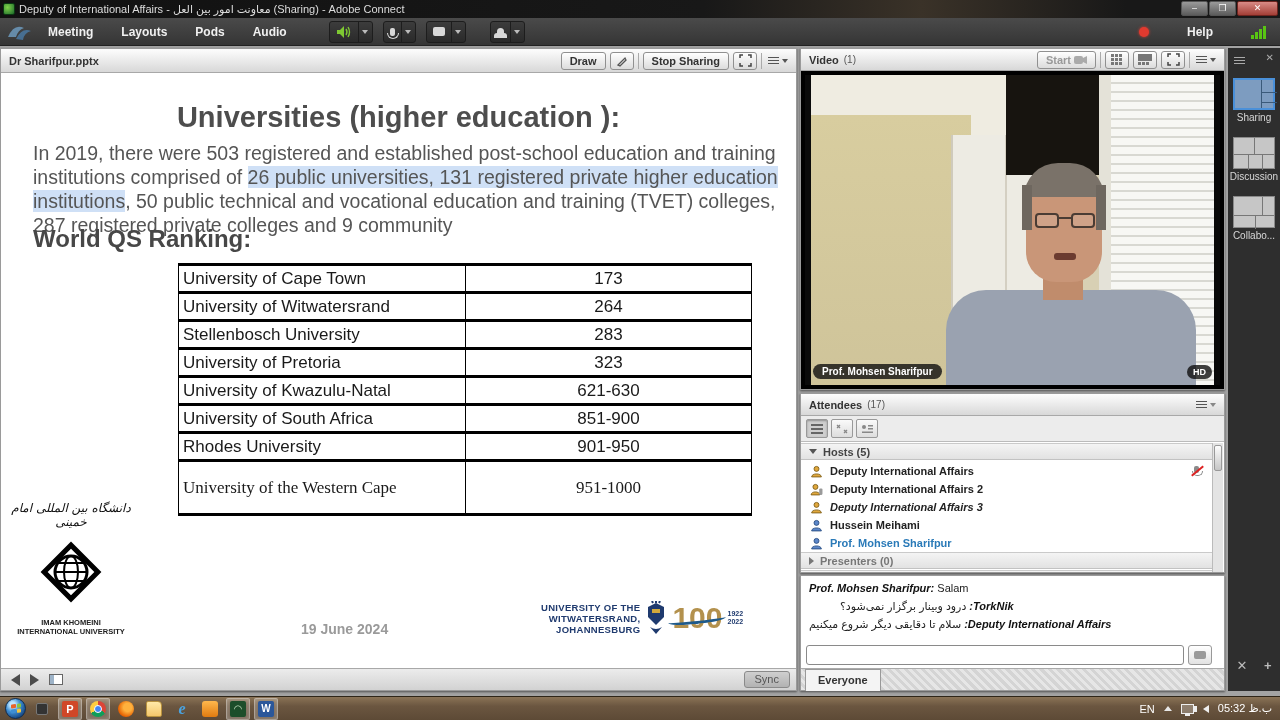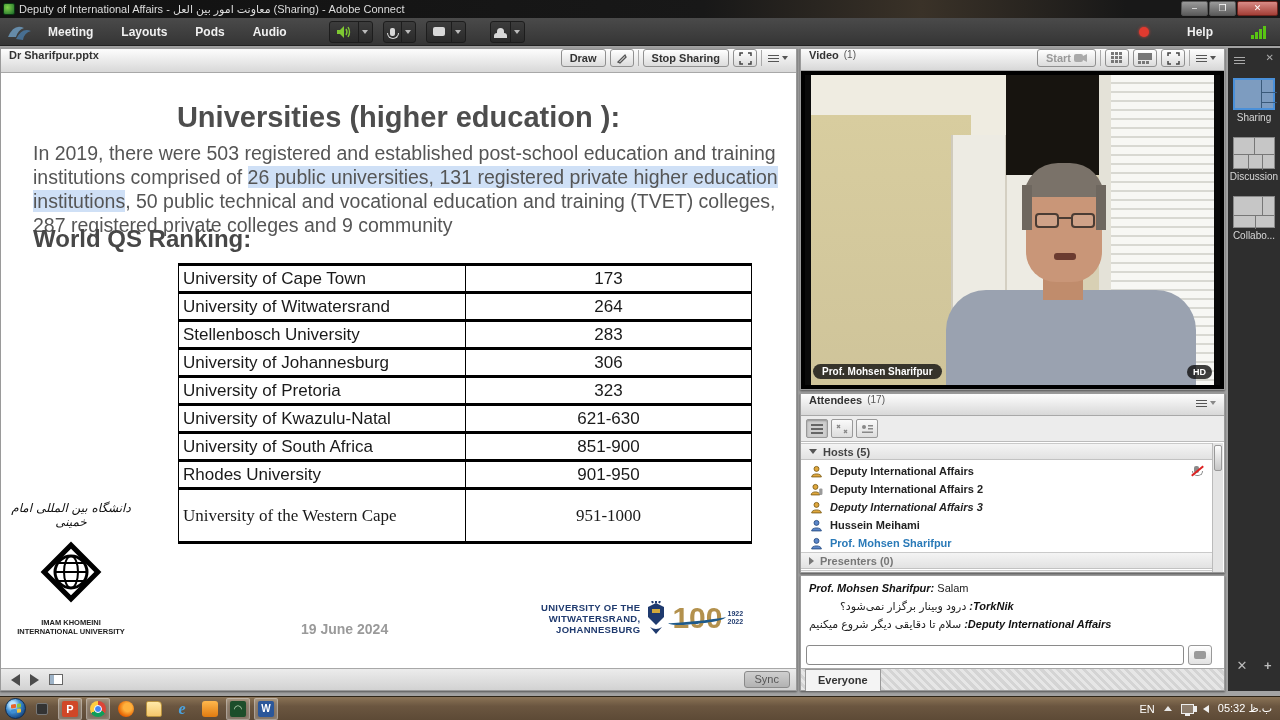--- a/index.html
+++ b/index.html
@@ -31,21 +31,21 @@
   .av-drop { width:14px; height:100%; border-left:1px solid #1d1d1d; display:flex; align-items:center; justify-content:center; }
   .caret { width:0; height:0; border-left:3px solid transparent; border-right:3px solid transparent; border-top:4px solid #bbb; }
   #rec-dot { width:10px; height:10px; border-radius:50%; background:#e03a2f; box-shadow:0 0 3px #e03a2f; }
   #help-label { font-weight:bold; color:#f0f0f0; }
   .sigbars { display:flex; align-items:flex-end; gap:1px; height:14px; }
   .sigbars i { width:3px; background:#59c413; display:block; }
 
   
   .pod { position:absolute; background:#fff; border:1px solid #9a9a9a; box-shadow:0 1px 2px rgba(0,0,0,.5); }
   .pod-head { height:22px; background:linear-gradient(#fdfdfd,#d8d8d8); border-bottom:1px solid #a8a8a8;
-    display:flex; align-items:flex-start; font-size:11px; font-weight:bold; color:#333; }
+    display:flex; align-items:center; font-size:11px; font-weight:bold; color:#333; }
   .pod-title { margin-left:8px; }
   .pod-count { font-weight:normal; color:#555; margin-left:5px; font-size:10px; }
   .head-right { margin-left:auto; display:flex; align-items:center; gap:4px; padding-right:6px; }
   .tool-btn { height:18px; background:linear-gradient(#fff,#dcdcdc); border:1px solid #909090; border-radius:3px;
     font-size:11px; color:#333; padding:6px 8px; line-height:16px; display:flex; align-items:center; gap:3px; }
   .tool-btn.icon-only { width:24px; justify-content:center; padding:0; }
   .menu-glyph { display:inline-block; width:11px; }
   .menu-glyph i { display:block; height:1px; background:#555; margin:2px 0; }
   .vsep { width:1px; height:16px; background:#aaa; }
 
@@ -301,24 +301,20 @@
             </tr>
           <tr>
               <td class="uni">University of Witwatersrand</td>
               <td class="rank">264</td>
             </tr>
           <tr>
               <td class="uni">Stellenbosch University</td>
               <td class="rank">283</td>
             </tr>
           <tr>
-              <td class="uni">University of Johannesburg</td>
-              <td class="rank">306</td>
-            </tr>
-          <tr>
               <td class="uni">University of Pretoria</td>
               <td class="rank">323</td>
             </tr>
           <tr>
               <td class="uni">University of Kwazulu-Natal</td>
               <td class="rank">621-630</td>
             </tr>
           <tr>
               <td class="uni">University of South Africa</td>
               <td class="rank">851-900</td>

